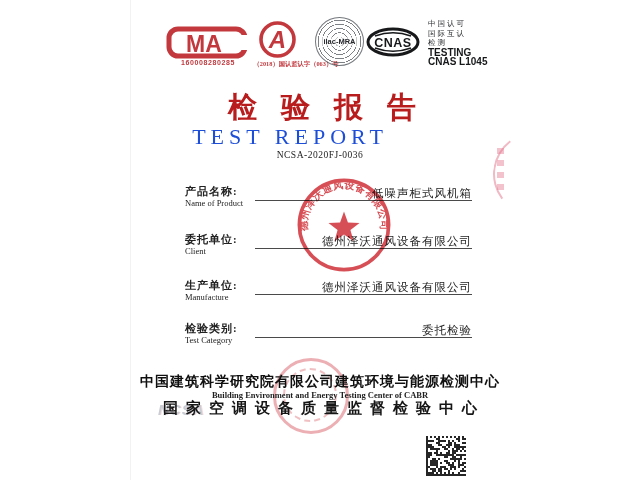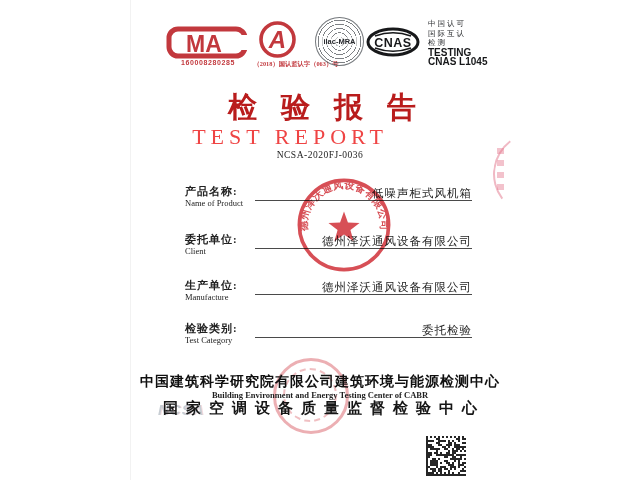--- a/index.html
+++ b/index.html
@@ -24,21 +24,21 @@
   .ilac span{font-family:"Liberation Sans",sans-serif;font-weight:700;font-size:7.5px;
              color:#26282c;background:rgba(255,255,255,.55);padding:0 1px;}
   .cnas-svg{left:366px;top:27px;}
   .cnas-text{left:428px;top:19px;width:70px;font-family:"Liberation Sans",sans-serif;}
   .cnas-text .zh{font-size:7.5px;line-height:9.5px;letter-spacing:2px;font-weight:400;color:#26282b;}
   .cnas-text .en{font-size:10px;line-height:9.5px;font-weight:700;color:#17181a;}
 
   
   .title-zh{left:0;top:88px;width:640px;text-align:center;font-family:"Liberation Sans",sans-serif;
             font-weight:700;font-size:29px;letter-spacing:24px;padding-left:28px;box-sizing:border-box;color:#b91c1c;}
-  .title-en{left:0;top:124px;width:580px;text-align:center;font-size:22px;letter-spacing:5px;color:#ef4444;}
+  .title-en{left:0;top:124px;width:580px;text-align:center;font-size:22px;letter-spacing:5px;color:#1d4ed8;}
   .report-no{left:0;top:150px;width:640px;text-align:center;font-size:9.5px;letter-spacing:.5px;color:#222;}
 
   
   .field{left:0;width:640px;height:42px;}
   .flabel{position:absolute;left:185px;top:0;font-size:11px;color:#222;
           font-family:Liberation Serif, serif;font-weight:600;letter-spacing:1px;}
   .fsub{position:absolute;left:185px;top:14px;font-size:8.5px;color:#222;}
   .fline{position:absolute;left:255px;top:16px;width:217px;border-bottom:1px solid #4a4a4a;}
   .fvalue{position:absolute;left:255px;top:2px;width:217px;text-align:right;font-size:11.5px;
           color:#222;font-family:"Liberation Sans",sans-serif;letter-spacing:1px;}

